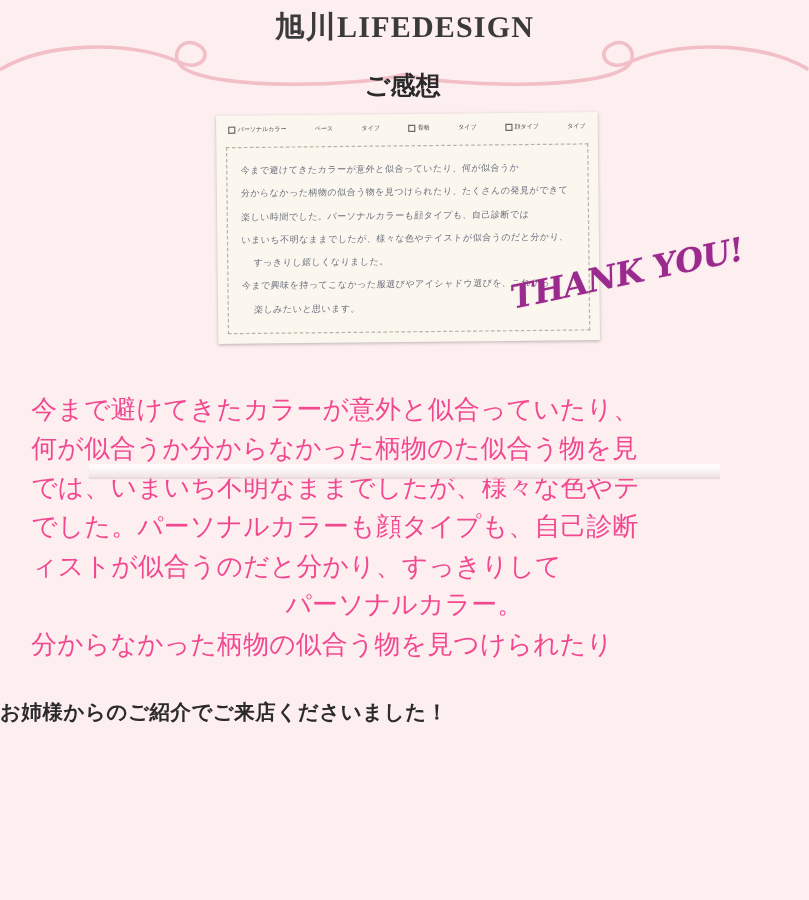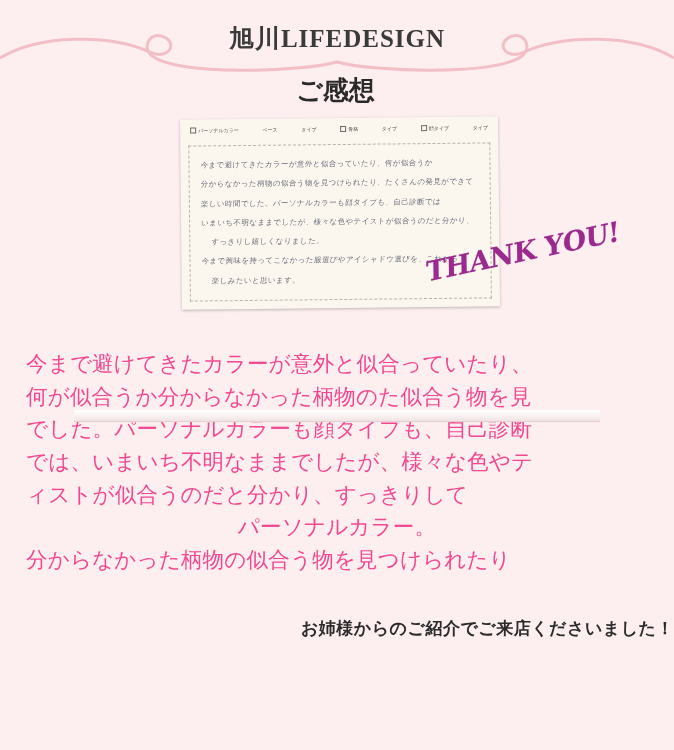--- a/index.html
+++ b/index.html
@@ -16,40 +16,40 @@
   }
 
   
   .site-title {
     text-align: center;
     font-family: "Liberation Serif", serif;
     font-size: 25px;
     letter-spacing: 1px;
     color: #3a3a3a;
     padding-top: 6px;
-    margin: 16px;
+    margin: 0;
     position: relative;
     z-index: 3;
   }
 
   .ribbon-band {
     position: absolute;
     top: 28px;
     left: 0;
     width: 674px;
     height: 46px;
     z-index: 1;
     pointer-events: none;
   }
 
   .page-title {
     text-align: center;
     font-family: "Liberation Serif", serif;
     font-weight: bold;
-    font-size: 26px;
+    font-size: 21px;
     color: #2a2a2a;
     margin: 18px 3px 6px 0;
     position: relative;
     z-index: 3;
   }
 
   
   .photo-wrap {
     position: relative;
     width: 674px;
@@ -152,22 +152,22 @@
     font-size: 21.5px;
     line-height: 1.52;
     color: #f2488f;
     letter-spacing: 0.2px;
     text-align: left;
   }
   .testimonial p { margin: 0; }
   .testimonial p.center { text-align: center; }
 
   .footer-note {
-    margin-top: 40px;
-    text-align: right;
+    margin-top: 28px;
+    text-align: left;
     font-family: Liberation Mono, monospace;
     font-weight: bold;
     font-size: 17px;
     color: #2b2b2b;
     letter-spacing: 0.5px;
   }
 </style>
 </head>
 <body>
 
@@ -224,20 +224,20 @@
     </div>
   </div>
 
   <div class="thankyou">THANK YOU!</div>
   <div class="shelf"></div>
 </div>
 
 <div class="testimonial">
   <p>今まで避けてきたカラーが意外と似合っていたり、</p>
   <p>何が似合うか分からなかった柄物のた似合う物を見</p>
+  <p>では、いまいち不明なままでしたが、様々な色やテ</p>
   <p>でした。パーソナルカラーも顔タイプも、自己診断</p>
-  <p>では、いまいち不明なままでしたが、様々な色やテ</p>
   <p>ィストが似合うのだと分かり、すっきりして</p>
   <p class="center">パーソナルカラー。</p>
   <p>分からなかった柄物の似合う物を見つけられたり</p>
 </div>
 
 <div class="footer-note">お姉様からのご紹介でご来店くださいました！</div>
 
 </body></html>

